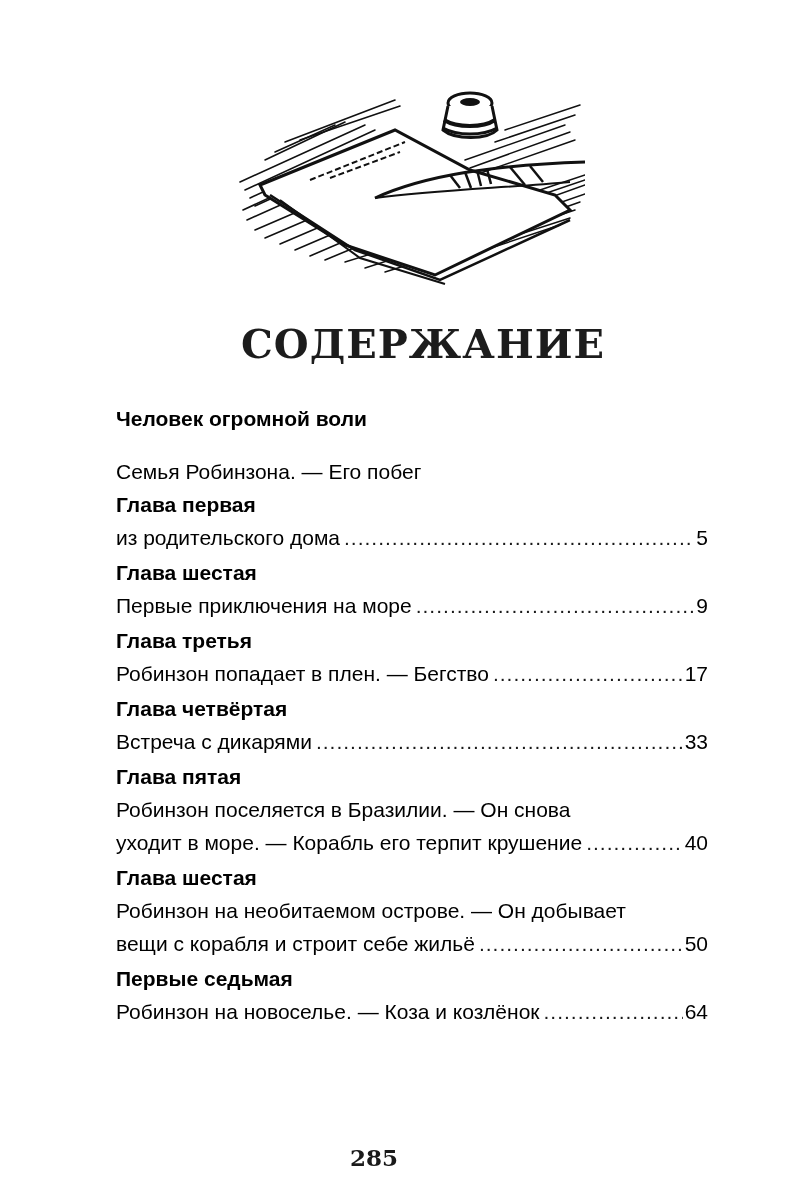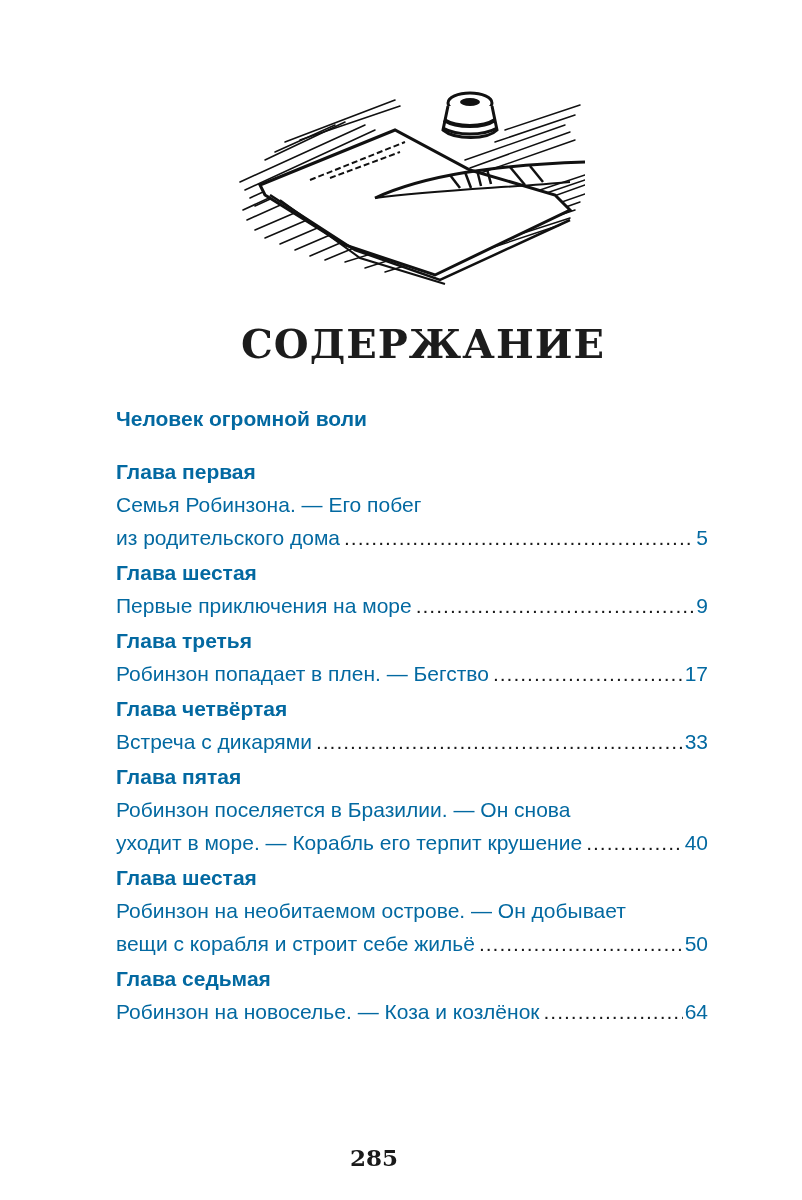--- a/index.html
+++ b/index.html
@@ -35,21 +35,21 @@
       line-height: 56px;
       margin-left: 22px;
     }
     .toc {
       position: absolute;
       left: 116px;
       top: 402px;
       width: 592px;
       font-family: "Liberation Sans", "DejaVu Sans", sans-serif;
       font-size: 21px;
-      color: #0369a1;
+      color: #000000;
     }
     .line {
       height: 33px;
       line-height: 33px;
       white-space: nowrap;
       position: relative;
     }
     .heading {
       font-weight: bold;
     }
@@ -170,22 +170,22 @@
 </div>
 
 <div class="title">СОДЕРЖАНИЕ</div>
 
 <div class="toc">
 
   <div class="line heading">Человек огромной воли</div>
 
   <div class="gap-large"></div>
 
+  <div class="line">Семья Робинзона. — Его побег</div>
   <div class="line heading">Глава первая</div>
-  <div class="line">Семья Робинзона. — Его побег</div>
   <div class="line leader-line">
     <span class="txt">из родительского дома</span>
     <span class="dots"></span>
     <span class="page">5</span>
   </div>
   <div class="gap-small"></div>
 
   <div class="line heading">Глава шестая</div>
   <div class="line leader-line">
     <span class="txt">Первые приключения на море</span>
@@ -221,21 +221,21 @@
 
   <div class="line heading">Глава шестая</div>
   <div class="line">Робинзон на необитаемом острове. — Он добывает</div>
   <div class="line leader-line">
     <span class="txt">вещи с корабля и строит себе жильё</span>
     <span class="dots"></span>
     <span class="page">50</span>
   </div>
   <div class="gap-small"></div>
 
-  <div class="line heading">Глава седьмая</div>
+  <div class="line heading">Первые седьмая</div>
   <div class="line leader-line">
     <span class="txt">Робинзон на новоселье. — Коза и козлёнок</span>
     <span class="dots"></span>
     <span class="page">64</span>
   </div>
 </div>
 
 <div class="page-number">285</div>
 
 </body></html>

